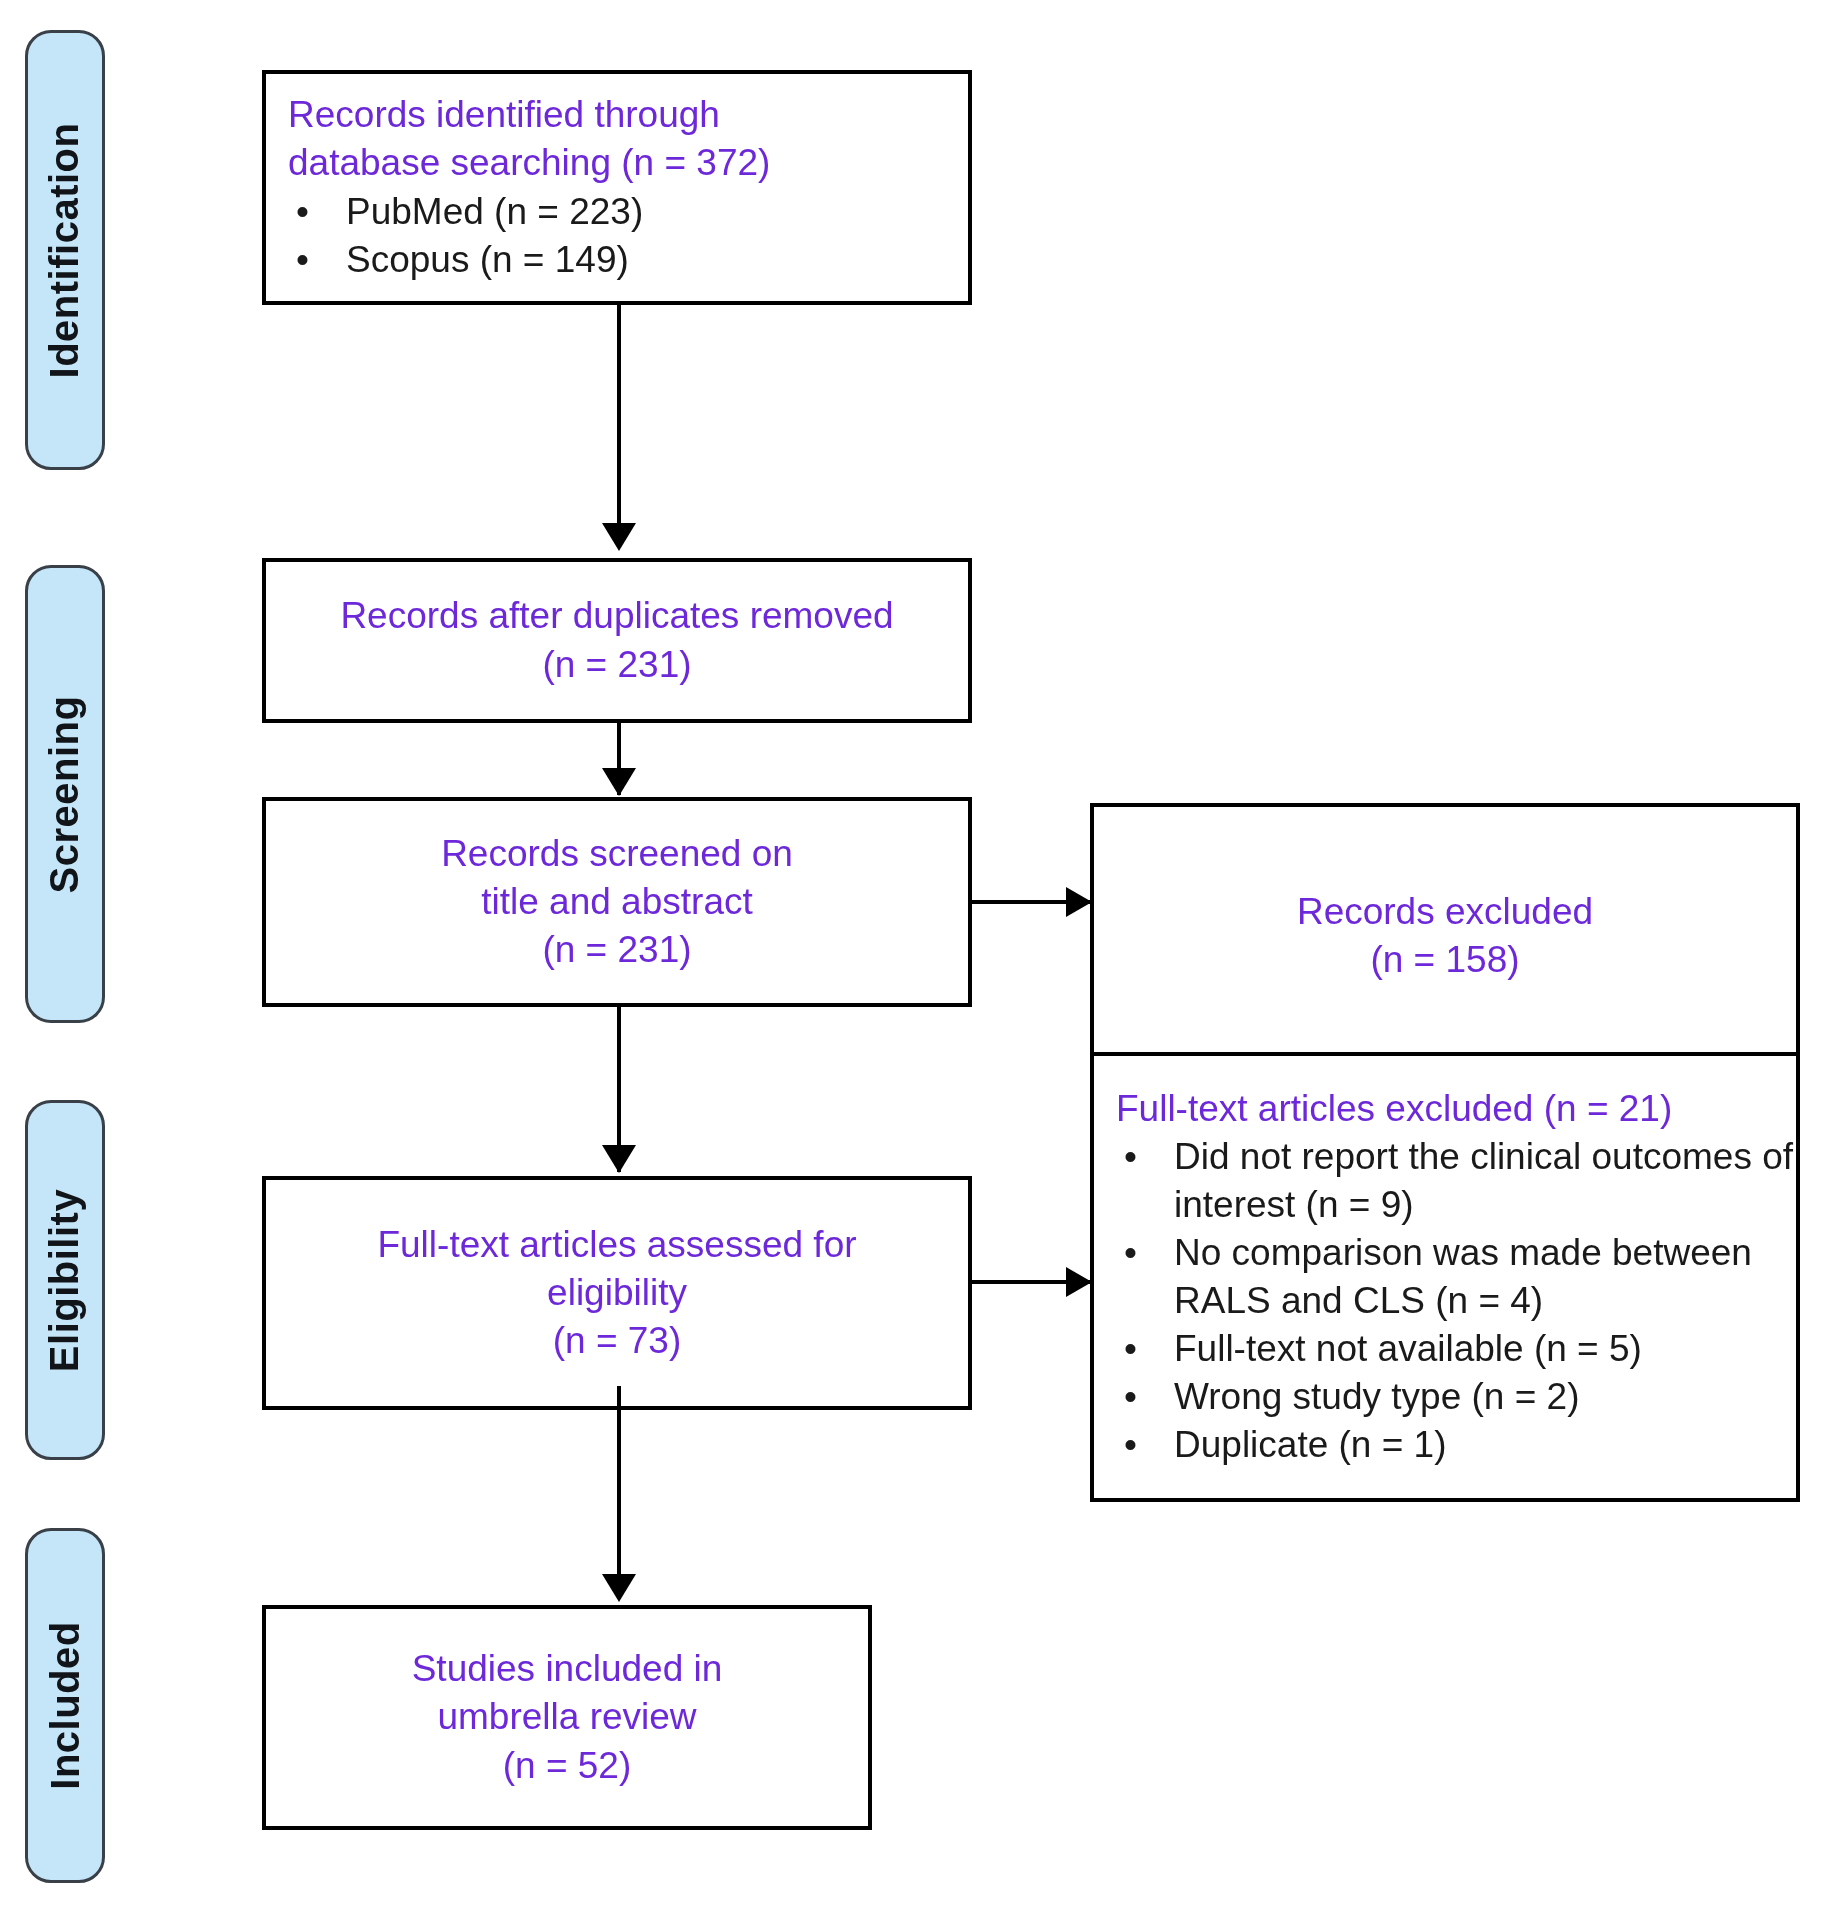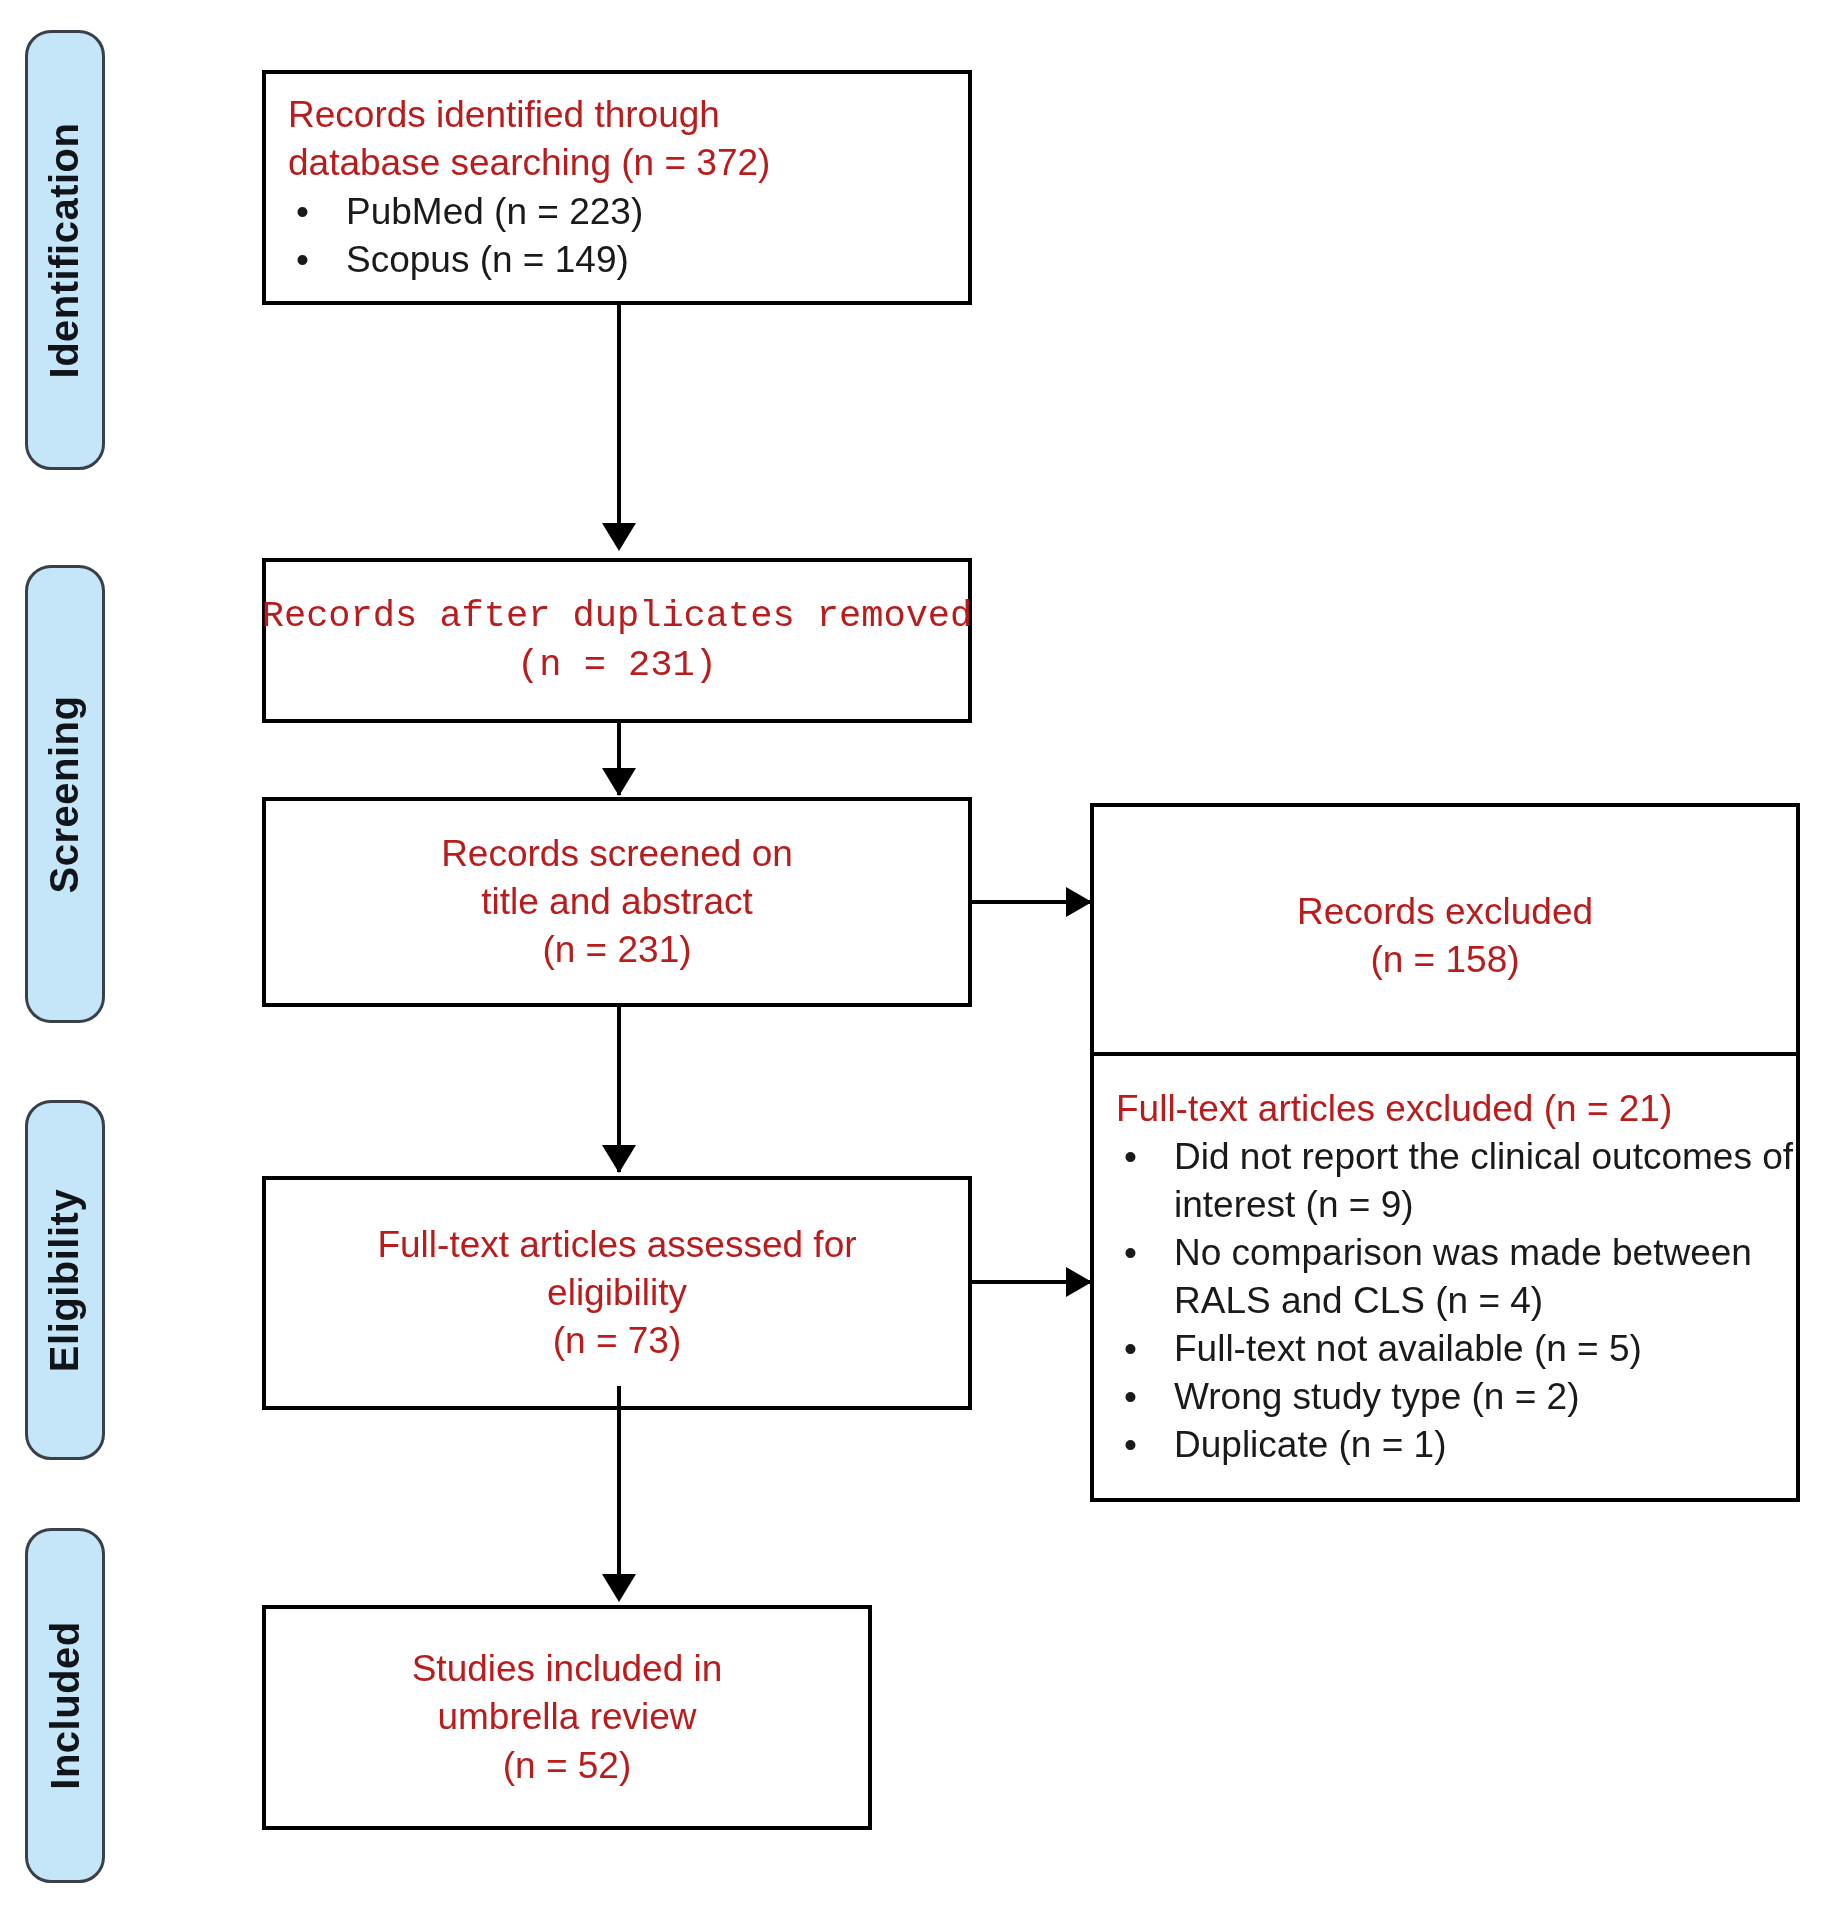--- a/index.html
+++ b/index.html
@@ -46,21 +46,21 @@
     border: 4px solid #000000;
     box-sizing: border-box;
     display: flex;
     flex-direction: column;
     justify-content: center;
   }
   .pbox.centered { align-items: center; text-align: center; }
   .pbox .ln {
     font-size: 37px;
     line-height: 1.30;
-    color: #b91c1c;
+    color: #6d28d9;
     white-space: nowrap;
   }
   .pbox.leftal { align-items: flex-start; text-align: left; }
   .pbox.leftal .ln { padding-left: 22px; }
 
   
   ul.bl {
     list-style: none;
     margin: 0;
     padding: 0 0 0 22px;
@@ -140,21 +140,21 @@
       <li>
         <span class="bullet">•</span>
         <span>Scopus (n = 149)</span>
       </li>
     </ul>
   </div>
 
   <div class="vline" style="left:617px; top:305px; height:220px;"></div>
   <div class="arrow-down" style="left:602px; top:523px;"></div>
 
-  <div class="pbox centered" style="left:262px; top:558px; width:710px; height:165px;font-family:Liberation Mono, monospace;">
+  <div class="pbox centered" style="left:262px; top:558px; width:710px; height:165px;">
     <div class="ln">Records after duplicates removed</div>
     <div class="ln">(n = 231)</div>
   </div>
 
   <div class="vline" style="left:617px; top:723px; height:72px;"></div>
   <div class="arrow-down" style="left:602px; top:768px;"></div>
 
   <div class="pbox centered" style="left:262px; top:797px; width:710px; height:210px;">
     <div class="ln">Records screened on</div>
     <div class="ln">title and abstract</div>

